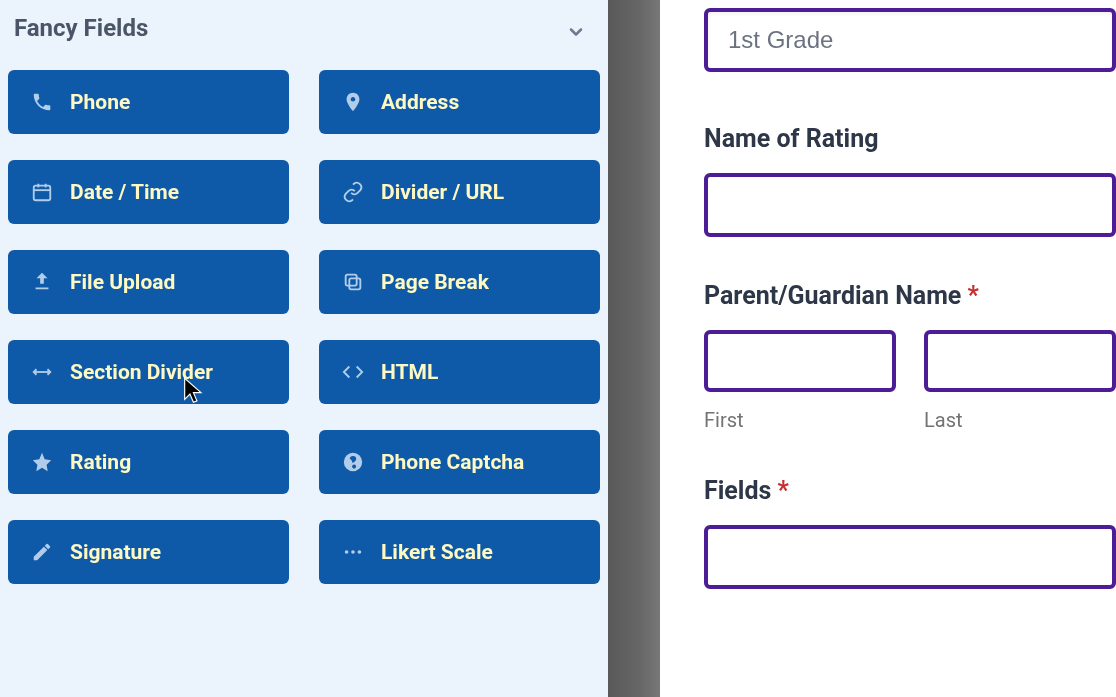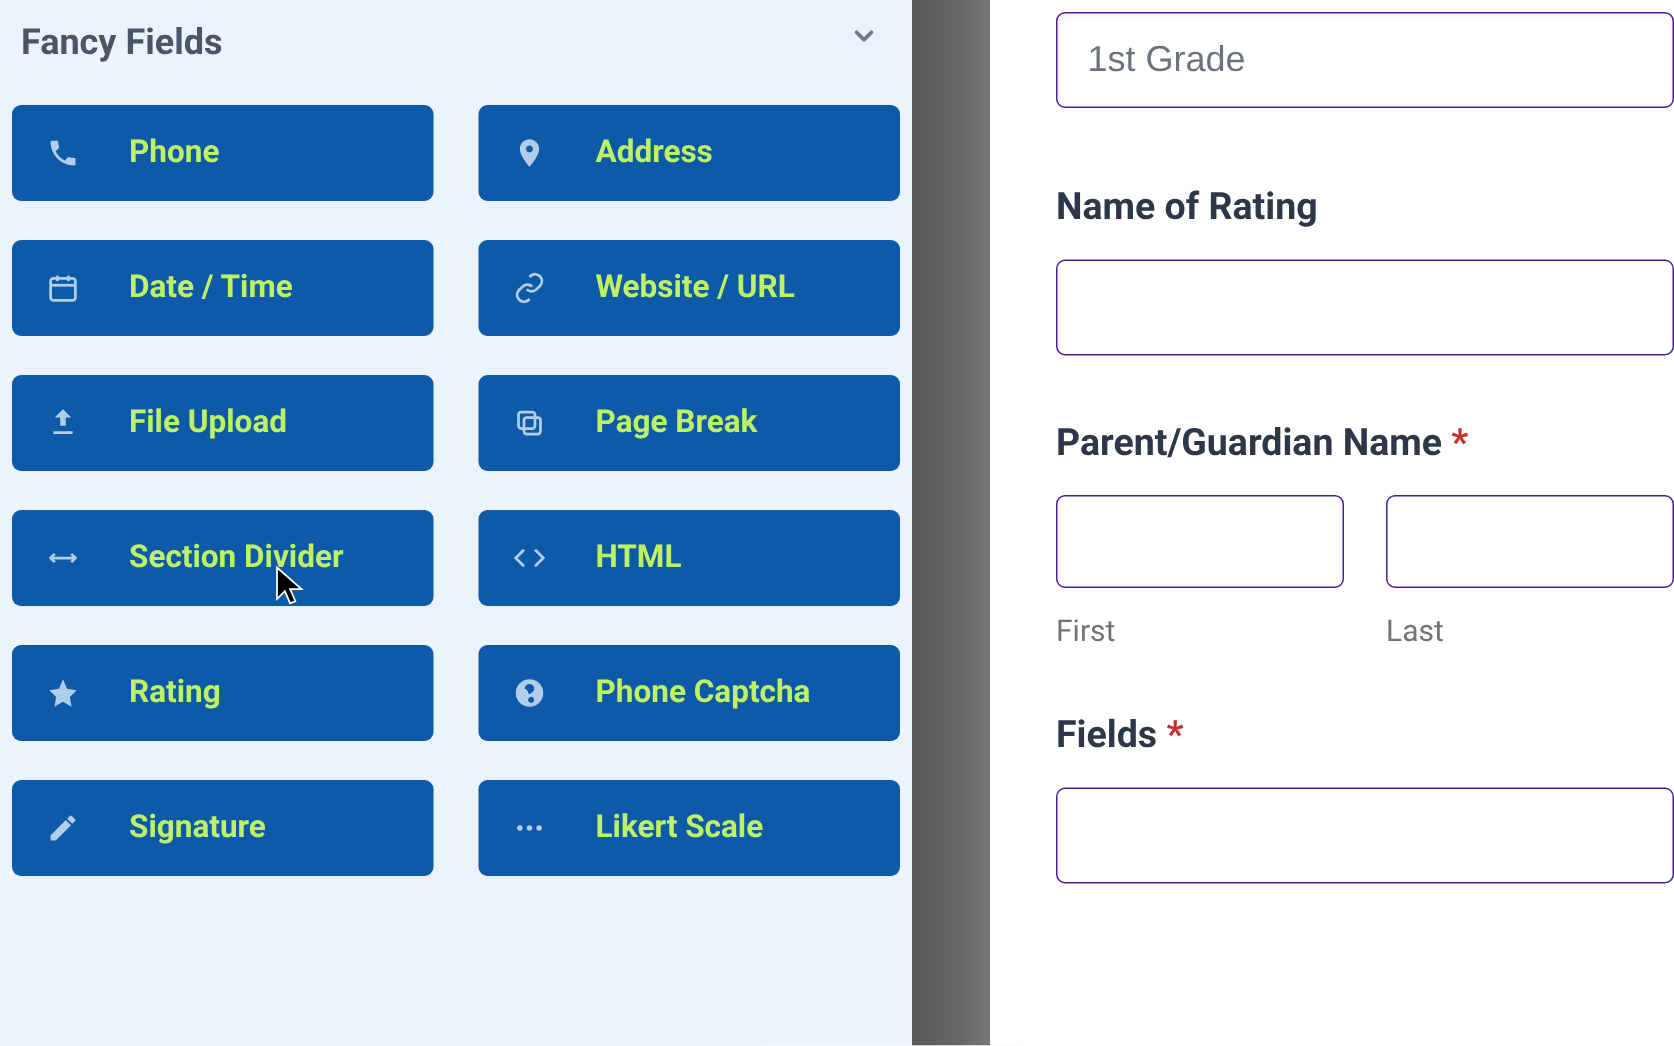--- a/index.html
+++ b/index.html
@@ -8,21 +8,21 @@
 
   .left-panel {
     width: 608px;
     height: 100%;
     background: #ebf3fc;
     padding: 0 8px 0 8px;
     position: relative;
   }
   .panel-header {
     display: flex;
-    align-items: flex-start;
+    align-items: flex-end;
     justify-content: space-between;
     padding: 14px 14px 10px 6px;
   }
   .panel-title {
     font-size: 24px;
     font-weight: 700;
     color: #4a5568;
   }
   .chevron {
     width: 20px;
@@ -34,27 +34,27 @@
   }
 
   .field-grid {
     display: grid;
     grid-template-columns: 1fr 1fr;
     gap: 26px 30px;
     padding: 18px 0 0 0;
   }
   .field-btn {
     background: #0f5aa8;
-    color: #bef264;
+    color: #fef9c3;
     height: 64px;
     border-radius: 6px;
     display: flex;
     align-items: center;
     padding: 0 22px;
-    gap: 32px;
+    gap: 16px;
     font-size: 21px;
     font-weight: 700;
     cursor: pointer;
   }
   .field-btn .icon {
     width: 24px;
     height: 24px;
     display: flex;
     align-items: center;
     justify-content: center;
@@ -81,21 +81,21 @@
     font-size: 25px;
     font-weight: 700;
     color: #2d3748;
     display: block;
     margin-bottom: 20px;
   }
   .req { color: #c53030; }
   .text-input {
     width: 100%;
     height: 64px;
-    border: 1px solid #4c1d95;
+    border: 4px solid #4c1d95;
     border-radius: 6px;
     padding: 0 20px;
     font-size: 24px;
     color: #6b7280;
     background: #fff;
   }
   .text-input.small { height: 62px; }
   .grade-input { margin-top: 8px; margin-bottom: 52px; }
   .grade-input .text-input {
     box-shadow: inset 0 2px 4px rgba(0,0,0,0.06);
@@ -165,21 +165,21 @@
       <span>Date / Time</span>
     </div>
 
     <div class="field-btn">
       <span class="icon">
         <svg viewBox="0 0 24 24" class="stroke">
             <path d="M10 13a5 5 0 0 0 7 0l3-3a5 5 0 0 0-7-7l-1 1"></path>
             <path d="M14 11a5 5 0 0 0-7 0l-3 3a5 5 0 0 0 7 7l1-1"></path>
           </svg>
       </span>
-      <span>Website / URL</span>
+      <span>Divider / URL</span>
     </div>
 
     <div class="field-btn">
       <span class="icon">
         <svg viewBox="0 0 24 24">
             <path d="M5 20h14v-2H5v2zM12 2L6 8h4v6h4V8h4l-6-6z"></path>
           </svg>
       </span>
       <span>File Upload</span>
     </div>

